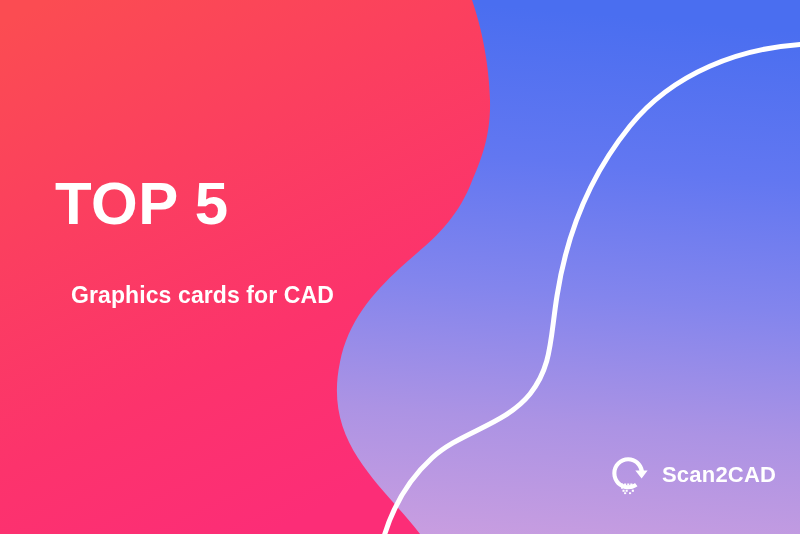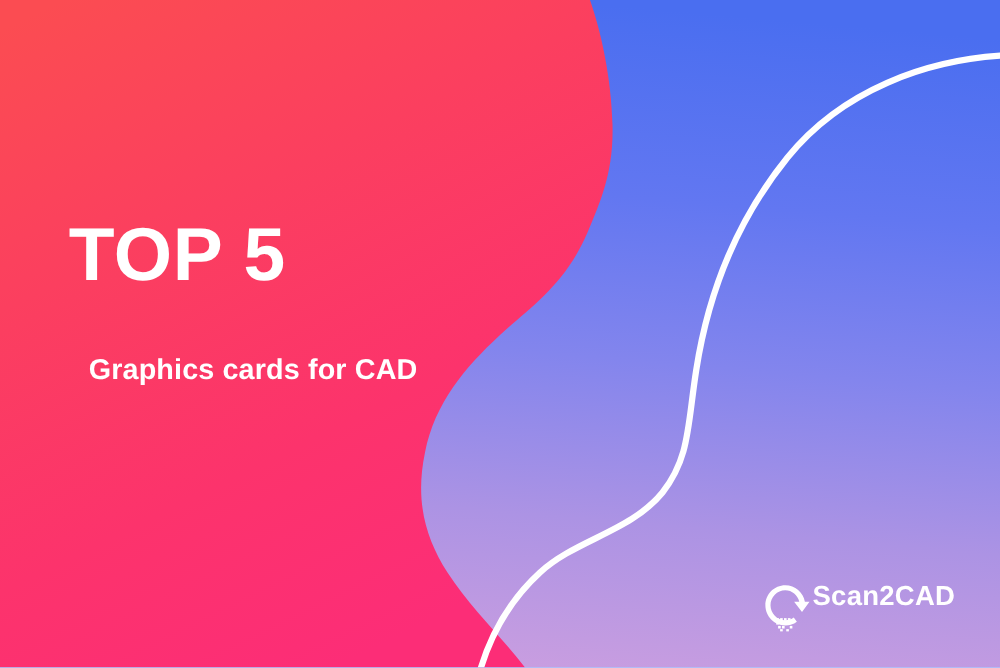--- a/index.html
+++ b/index.html
@@ -52,24 +52,25 @@
     font-size: 23px;
     font-weight: bold;
     letter-spacing: 0.1px;
     color: #ffffff;
     white-space: nowrap;
     margin: 16px;
   }
   #brand-lockup {
     position: absolute;
     left: 606px;
-    top: 464px;
+    top: 452px;
     height: 46px;
     display: flex;
-    align-items: flex-start;
+    align-items: center;
+    gap: 12px;
   }
   #brand-mark {
     width: 44px;
     height: 44px;
     display: block;
   }
   #brand-name {
     font-size: 22px;
     font-weight: bold;
     letter-spacing: 0.2px;

